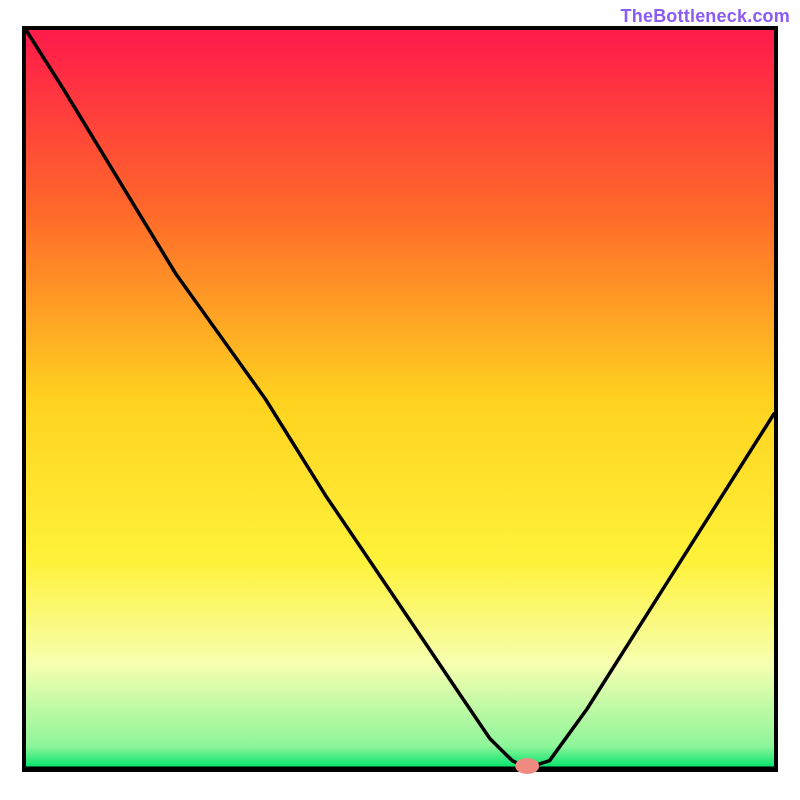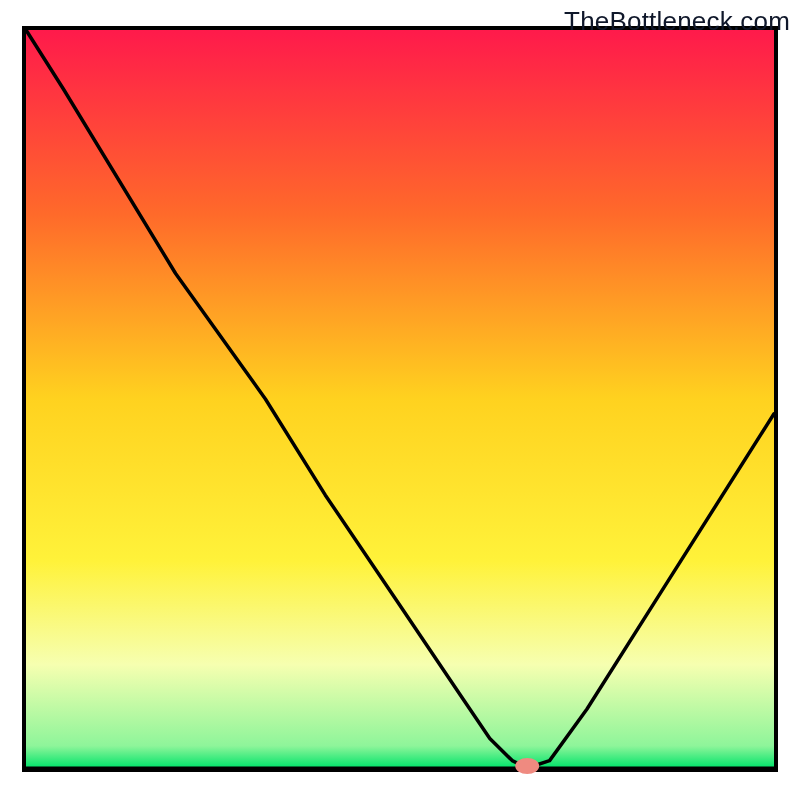--- a/index.html
+++ b/index.html
@@ -13,23 +13,23 @@
   }
   .chart-wrap {
     position: relative;
     width: 800px;
     height: 800px;
   }
   .watermark {
     position: absolute;
     top: 6px;
     right: 10px;
-    font-size: 26px;
-    font-weight: 400;
-    color: #0f172a;
+    font-size: 18px;
+    font-weight: 700;
+    color: #8b5cf6;
     letter-spacing: 0.2px;
     z-index: 3;
     user-select: none;
   }
   svg.chart {
     position: absolute;
     top: 0;
     left: 0;
     width: 800px;
     height: 800px;

